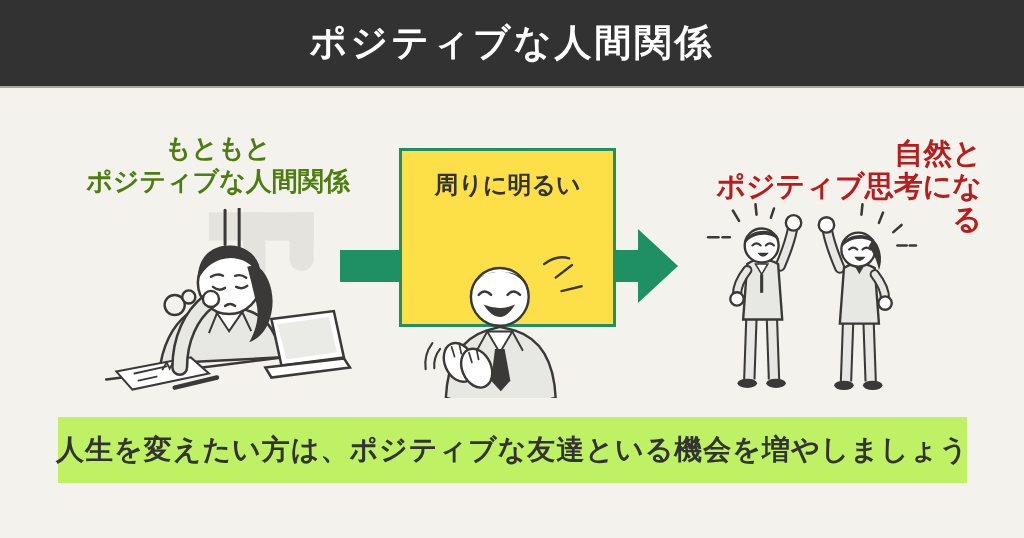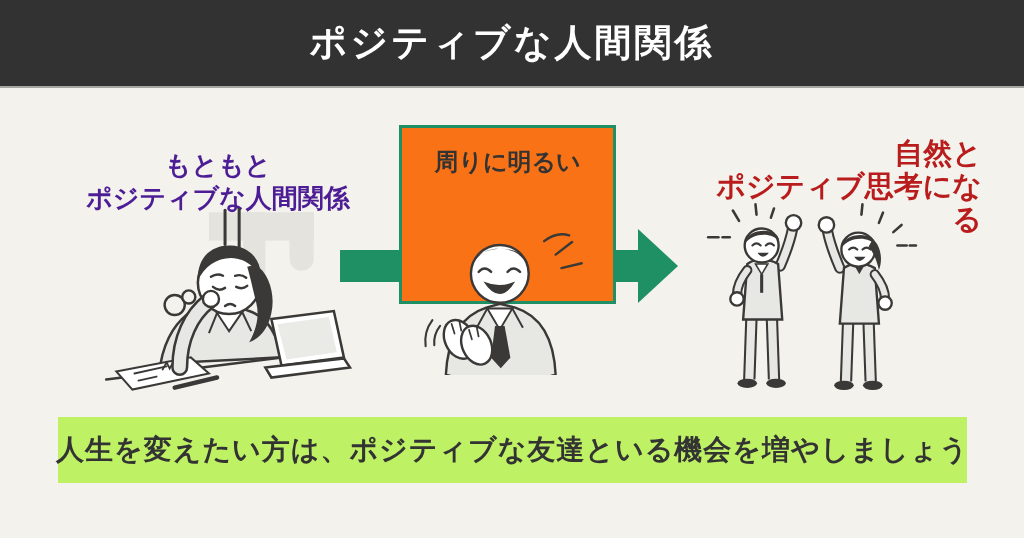--- a/index.html
+++ b/index.html
@@ -14,26 +14,26 @@
     position:absolute; left:0; top:0; width:1024px; height:88px;
     background:#323232; border-bottom:2px solid #A7A7A1;
     display:flex; align-items:center; justify-content:center;
   }
   .title {
     color:#FFFFFF; font-size:37px; font-weight:bold; letter-spacing:3px;
   }
   
   .label { position:absolute; text-align:center; font-weight:bold; }
   .label .ln { display:block; }
-  .label-before { left:62px;  top:149px; width:312px; font-size:26px; line-height:33px; color:#4c1d95; }
+  .label-before { left:62px;  top:132px; width:312px; font-size:26px; line-height:33px; color:#4d7c0f; }
   .label-after  { left:710px; top:137px; width:272px; font-size:29px; line-height:33px; color:#b91c1c;text-align:right; }
   
   .condition-box {
-    position:absolute; left:399px; top:125px; width:217px; height:179px;
-    background:#f97316; border:3px solid #1F9063;
+    position:absolute; left:399px; top:148px; width:217px; height:179px;
+    background:#fde047; border:3px solid #1F9063;
   }
   .label-cond {
     position:absolute; left:0; top:18px; width:100%; text-align:center;
     font-weight:bold; font-size:24px; line-height:31px; color:#333333;
   }
   
   .connector-bar {
     position:absolute; left:340px; top:250px; width:60px; height:32px;
     background:#1F9063;
   }

